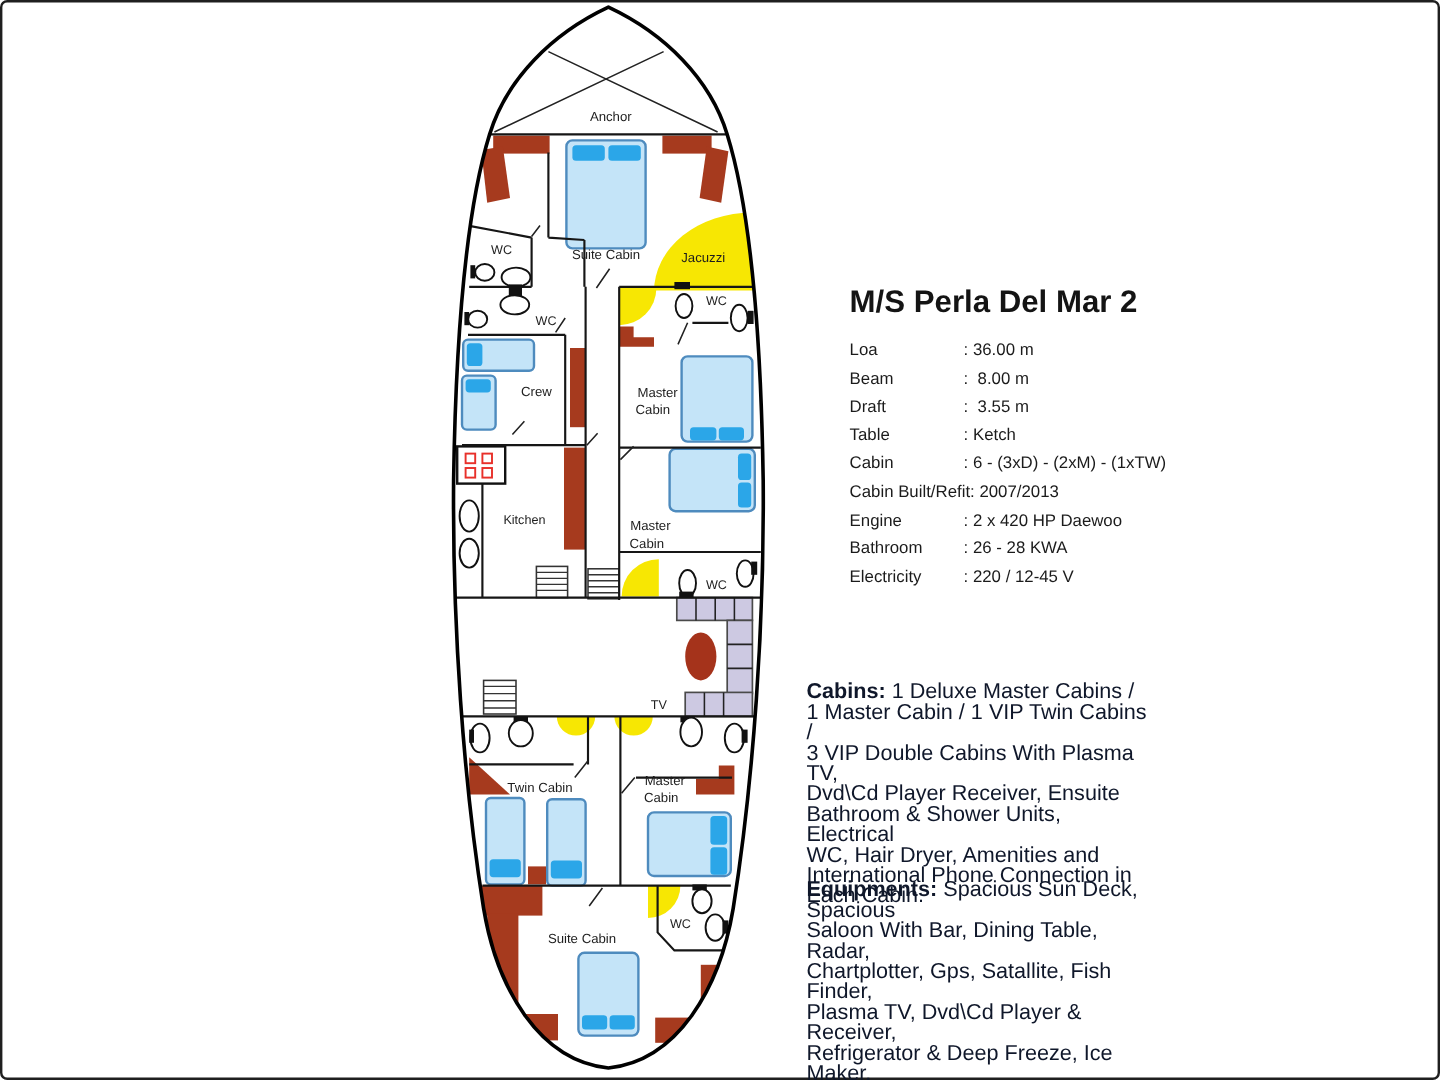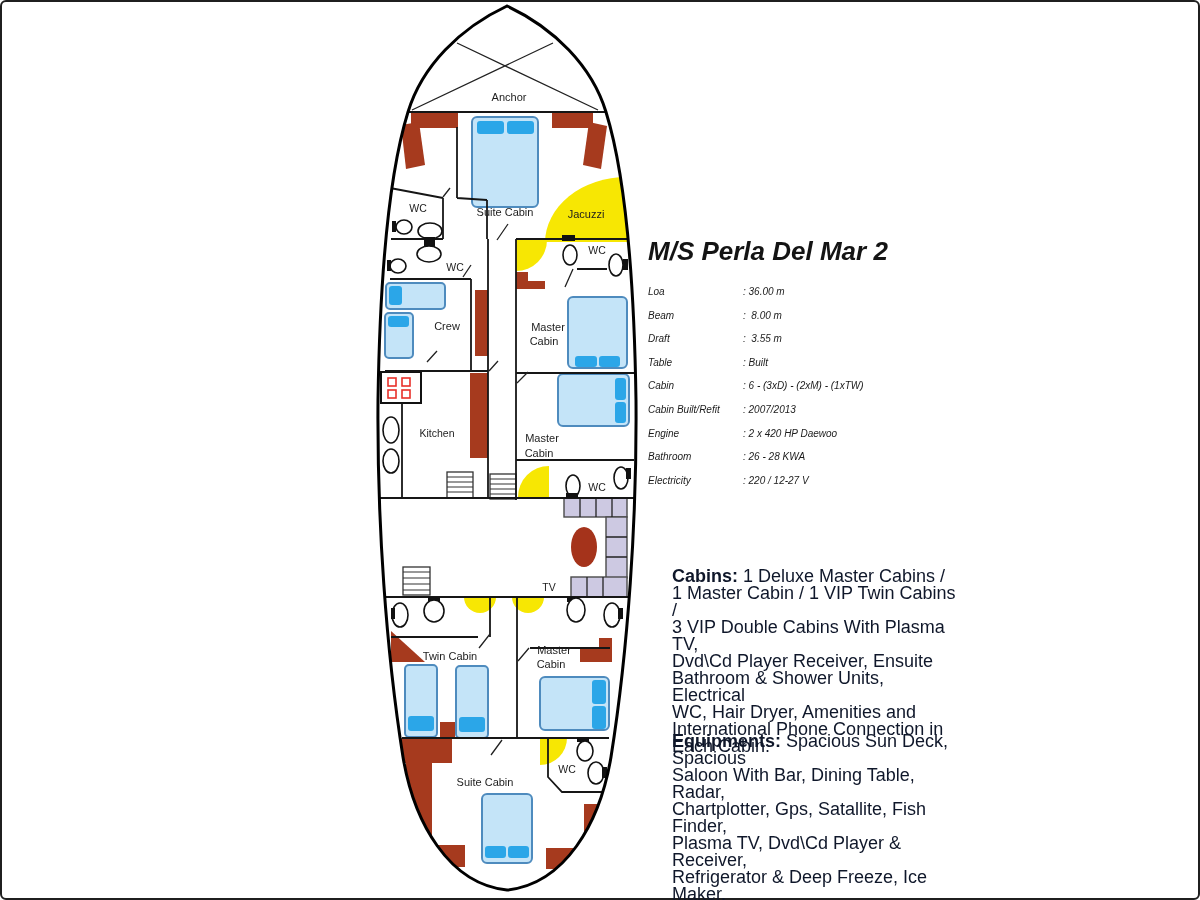--- a/index.html
+++ b/index.html
@@ -1,22 +1,22 @@
 <!DOCTYPE html>
 <html><head>
 <meta charset="utf-8">
 <style>
   html,body { margin:0; padding:0; background:#ffffff; }
   body { width:1200px; height:900px; position:relative; font-family:"Liberation Sans",sans-serif; overflow:hidden; }
   .frame { position:absolute; inset:0; border:2px solid #1f1f1f; border-radius:6px; pointer-events:none; }
 
   
-  .panel { position:absolute; left:648px; top:236px; width:320px; color:#1b1b1b;font-style:italic; }
+  .panel { position:absolute; left:708px; top:236px; width:320px; color:#1b1b1b; }
   .title { font-size:26px; font-weight:bold; margin:0 0 13px 0; color:#141414; }
-  .spec-row { display:flex; font-size:10px; line-height:23.6px; }
+  .spec-row { display:flex; font-size:14px; line-height:23.6px; }
   .spec-label { min-width:95px; white-space:nowrap; }
   .spec-value { white-space:pre; }
   .para { position:absolute; width:290px; font-size:18px; line-height:17px; color:#0f172a; white-space:pre-line; }
   .para b { white-space:nowrap; }
   #cabins-para { left:672px; top:550px; }
   #equip-para  { left:672px; top:715px; }
 
   
   .hull-fill { fill:#ffffff; stroke:none; }
   .hull-line { fill:none; stroke:#000000; stroke-width:3; }
@@ -229,41 +229,41 @@
   <div class="spec-row">
       <span class="spec-label">Beam</span>
       <span class="spec-value">:  8.00 m</span>
     </div>
   <div class="spec-row">
       <span class="spec-label">Draft</span>
       <span class="spec-value">:  3.55 m</span>
     </div>
   <div class="spec-row">
       <span class="spec-label">Table</span>
-      <span class="spec-value">: Built</span>
+      <span class="spec-value">: Ketch</span>
     </div>
   <div class="spec-row">
       <span class="spec-label">Cabin</span>
       <span class="spec-value">: 6 - (3xD) - (2xM) - (1xTW)</span>
     </div>
   <div class="spec-row">
       <span class="spec-label">Cabin Built/Refit</span>
       <span class="spec-value">: 2007/2013</span>
     </div>
   <div class="spec-row">
       <span class="spec-label">Engine</span>
       <span class="spec-value">: 2 x 420 HP Daewoo</span>
     </div>
   <div class="spec-row">
       <span class="spec-label">Bathroom</span>
       <span class="spec-value">: 26 - 28 KWA</span>
     </div>
   <div class="spec-row">
       <span class="spec-label">Electricity</span>
-      <span class="spec-value">: 220 / 12-27 V</span>
+      <span class="spec-value">: 220 / 12-45 V</span>
     </div>
 </div>
 
 <p class="para" id="cabins-para"><b>Cabins:</b> <span>1 Deluxe Master Cabins /
 1 Master Cabin /  1 VIP Twin Cabins /
 3 VIP Double Cabins With Plasma TV,
 Dvd\Cd Player Receiver, Ensuite
 Bathroom &amp; Shower Units, Electrical
 WC, Hair Dryer, Amenities and
 International Phone Connection in

